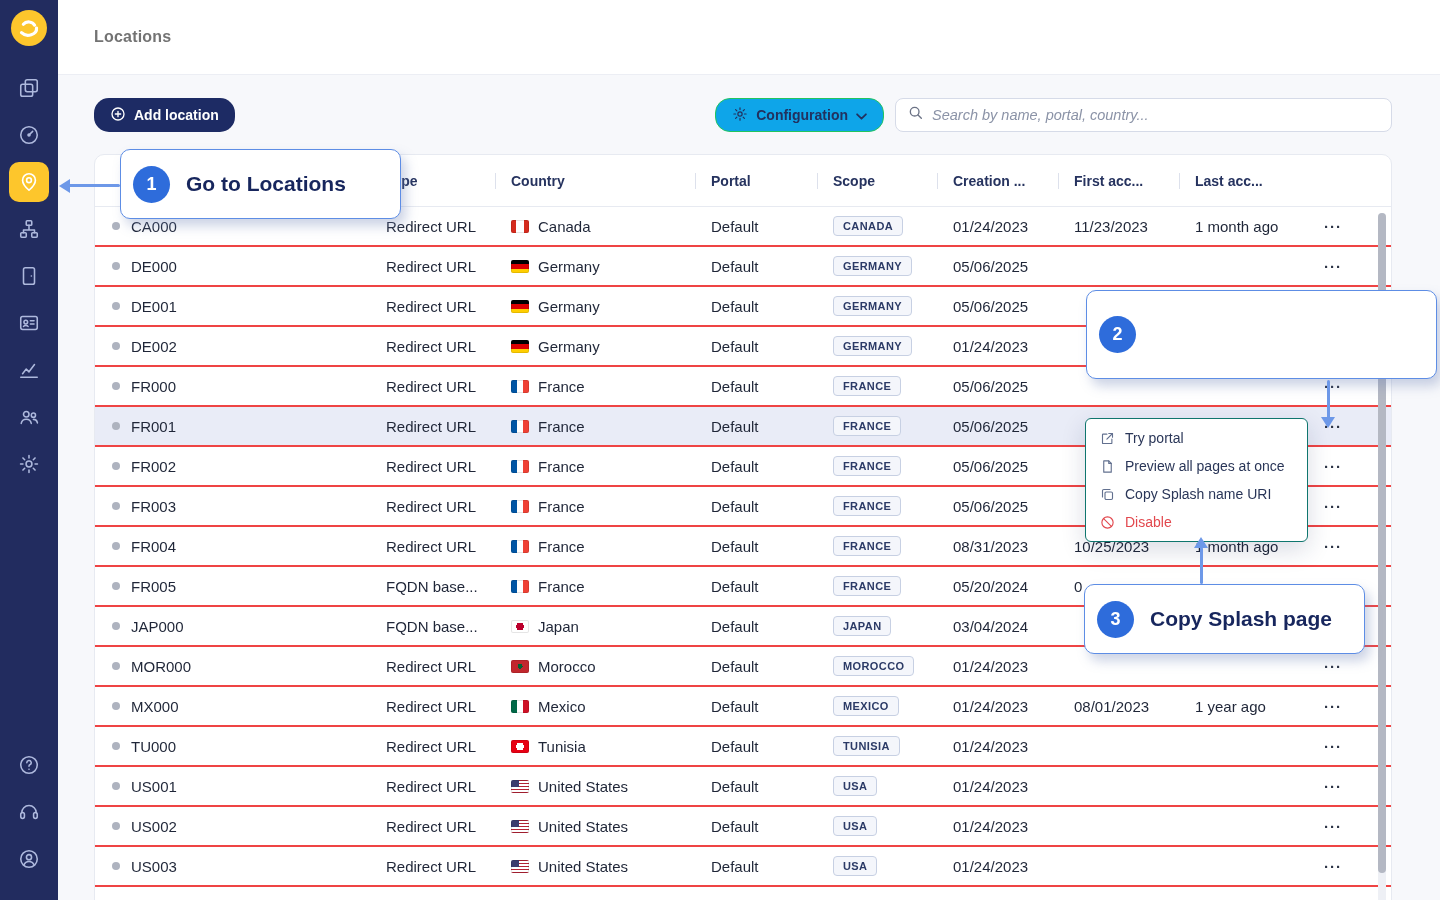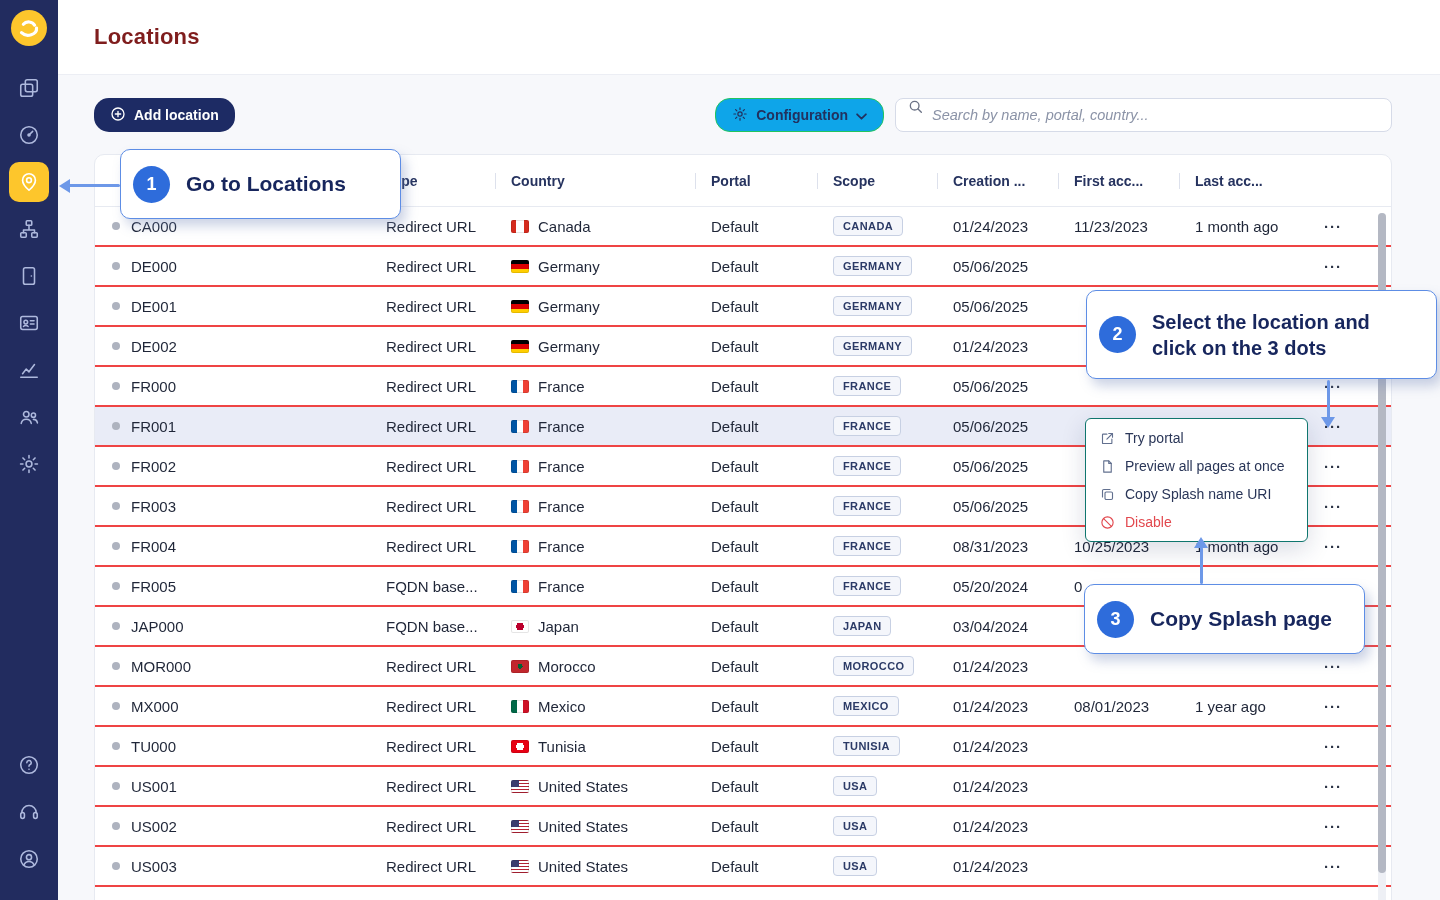--- a/index.html
+++ b/index.html
@@ -15,34 +15,34 @@
   .side-item { width:40px; height:40px; border-radius:10px; display:flex; align-items:center;
     justify-content:center; margin-bottom:7px; cursor:pointer; color:#aeb9dd; }
   .side-item.active { background:#fdc62c; color:#ffffff; }
   .side-bottom { margin-top:auto; display:flex; flex-direction:column; align-items:center; }
   .side-item svg { display:block; }
 
   
   .main { flex:1; display:flex; flex-direction:column; min-width:0; }
   .page-header { height:75px; background:#fff; border-bottom:1px solid #eceef4;
     display:flex; align-items:center; padding-left:36px; flex-shrink:0; }
-  .page-header h1 { font-size:22px; font-weight:700; color:#7f1d1d; letter-spacing:.2px; }
+  .page-header h1 { font-size:16px; font-weight:700; color:#737373; letter-spacing:.2px; }
   .content { flex:1; padding:23px 48px 0 36px; }
 
   
   .toolbar { display:flex; align-items:center; margin-bottom:22px; }
   .btn { height:34px; border:none; border-radius:15px; display:inline-flex; align-items:center;
     gap:8px; padding:0 16px; font-size:14px; font-weight:700; cursor:pointer;
     font-family:"Liberation Sans", sans-serif; }
   .btn-primary { background:#1d2b64; color:#fff; }
   .btn-light { background:#e4e8f3; color:#22315f; margin-left:10px; }
   .toolbar-right { margin-left:auto; display:flex; gap:11px; }
   .btn-config { background:#0ea5e9; color:#22315f; border:1px solid #22c55e; }
   .search { width:497px; height:34px; background:#fff; border:1px solid #d6dbe8;
-    border-radius:8px; display:flex; padding:0 12px; gap:8px; }
+    border-radius:8px; display:flex; align-items:center; padding:0 12px; gap:8px; }
   .search input { border:none; outline:none; flex:1; font-size:14.5px; color:#33405e;
     font-family:"Liberation Sans", sans-serif; background:transparent; }
   .search input::placeholder { font-style:italic; color:#8b93a7; }
 
   
   .table-card { position:relative; background:#fff; border:1px solid #e7eaf1;
     border-radius:10px; height:760px; overflow:hidden; }
   .thead, .trow { display:grid;
     grid-template-columns:275px 125px 200px 122px 120px 121px 121px 119px 1fr;
     align-items:center; }
@@ -630,21 +630,20 @@
 
   <div class="callout" id="callout1">
     <span class="co-num">1</span>
     <span class="co-text">Go to Locations</span>
   </div>
   <div class="arr head-left" style="left:59px; top:179px;"></div>
   <div class="arr arr-line h-line" style="left:68px; top:184px; width:52px;"></div>
 
   <div class="callout" id="callout2">
     <span class="co-num">2</span>
-    <span class="co-text">Select the location and click on the 3 dots</span>
   </div>
   <div class="arr arr-line v-line" style="left:1327px; top:380px; height:38px;"></div>
   <div class="arr head-down" style="left:1321px; top:417px;"></div>
 
   <div class="callout" id="callout3">
     <span class="co-num">3</span>
     <span class="co-text">Copy Splash page</span>
   </div>
   <div class="arr head-up" style="left:1194px; top:537px;"></div>
   <div class="arr arr-line v-line" style="left:1200px; top:547px; height:37px;"></div>

